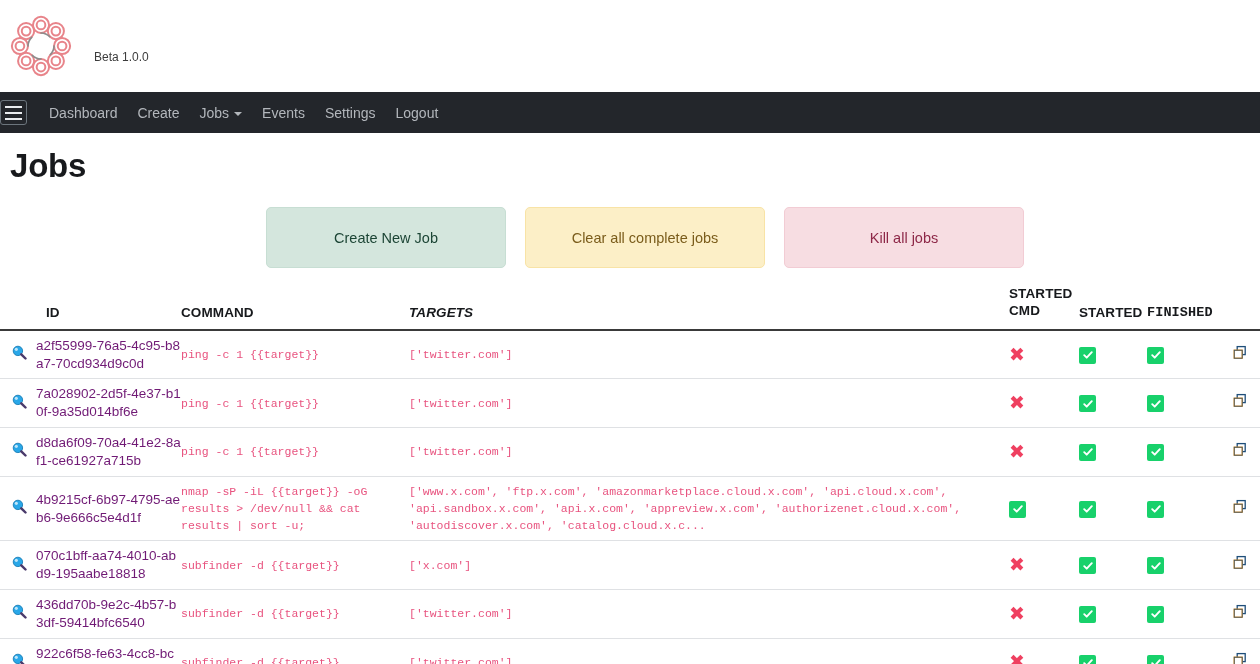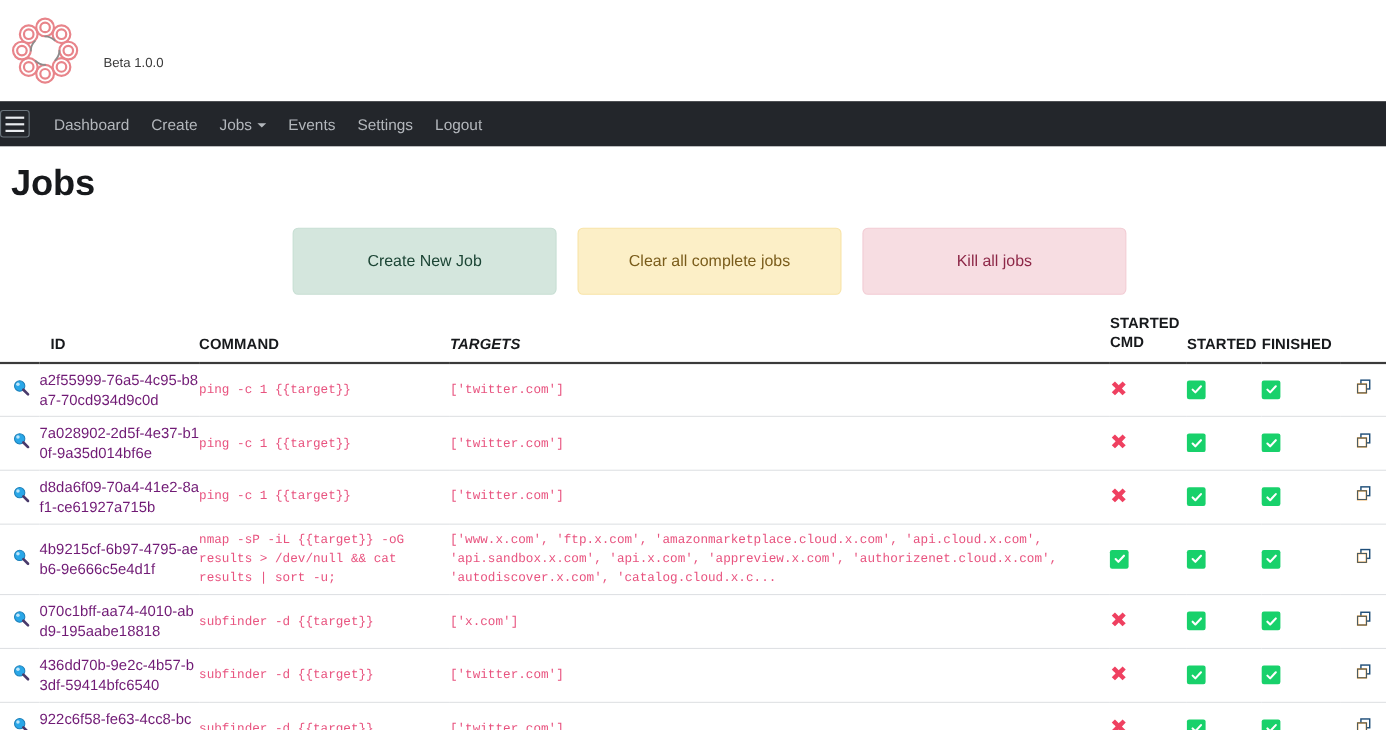--- a/index.html
+++ b/index.html
@@ -133,21 +133,21 @@
     padding: 0 0 9px 0;
     border-bottom: 2px solid #3a3a3a;
     letter-spacing: .1px;
   }
   .c-icon   { width: 36px; }
   .c-id     { width: 145px; }
   .c-cmd    { width: 228px; }
   .c-tgt    { width: 600px; font-style: italic; }
   .c-single { width: 70px; }
   .c-start  { width: 68px; }
-  .c-finish { width: 72px; }
+  .c-finish { width: 72px; font-family: Liberation Mono, monospace; }
   .c-copy   { width: 41px; }
 
   table.jobs thead th.c-id { padding-left: 10px; }
   table.jobs thead th.c-single,
   table.jobs thead th.c-start,
   table.jobs thead th.c-finish { text-align: left; }
   .hdr-wrap { display: block; line-height: 1.25; }
 
   table.jobs tbody td {
     border-bottom: 1px solid #dfe1e4;

